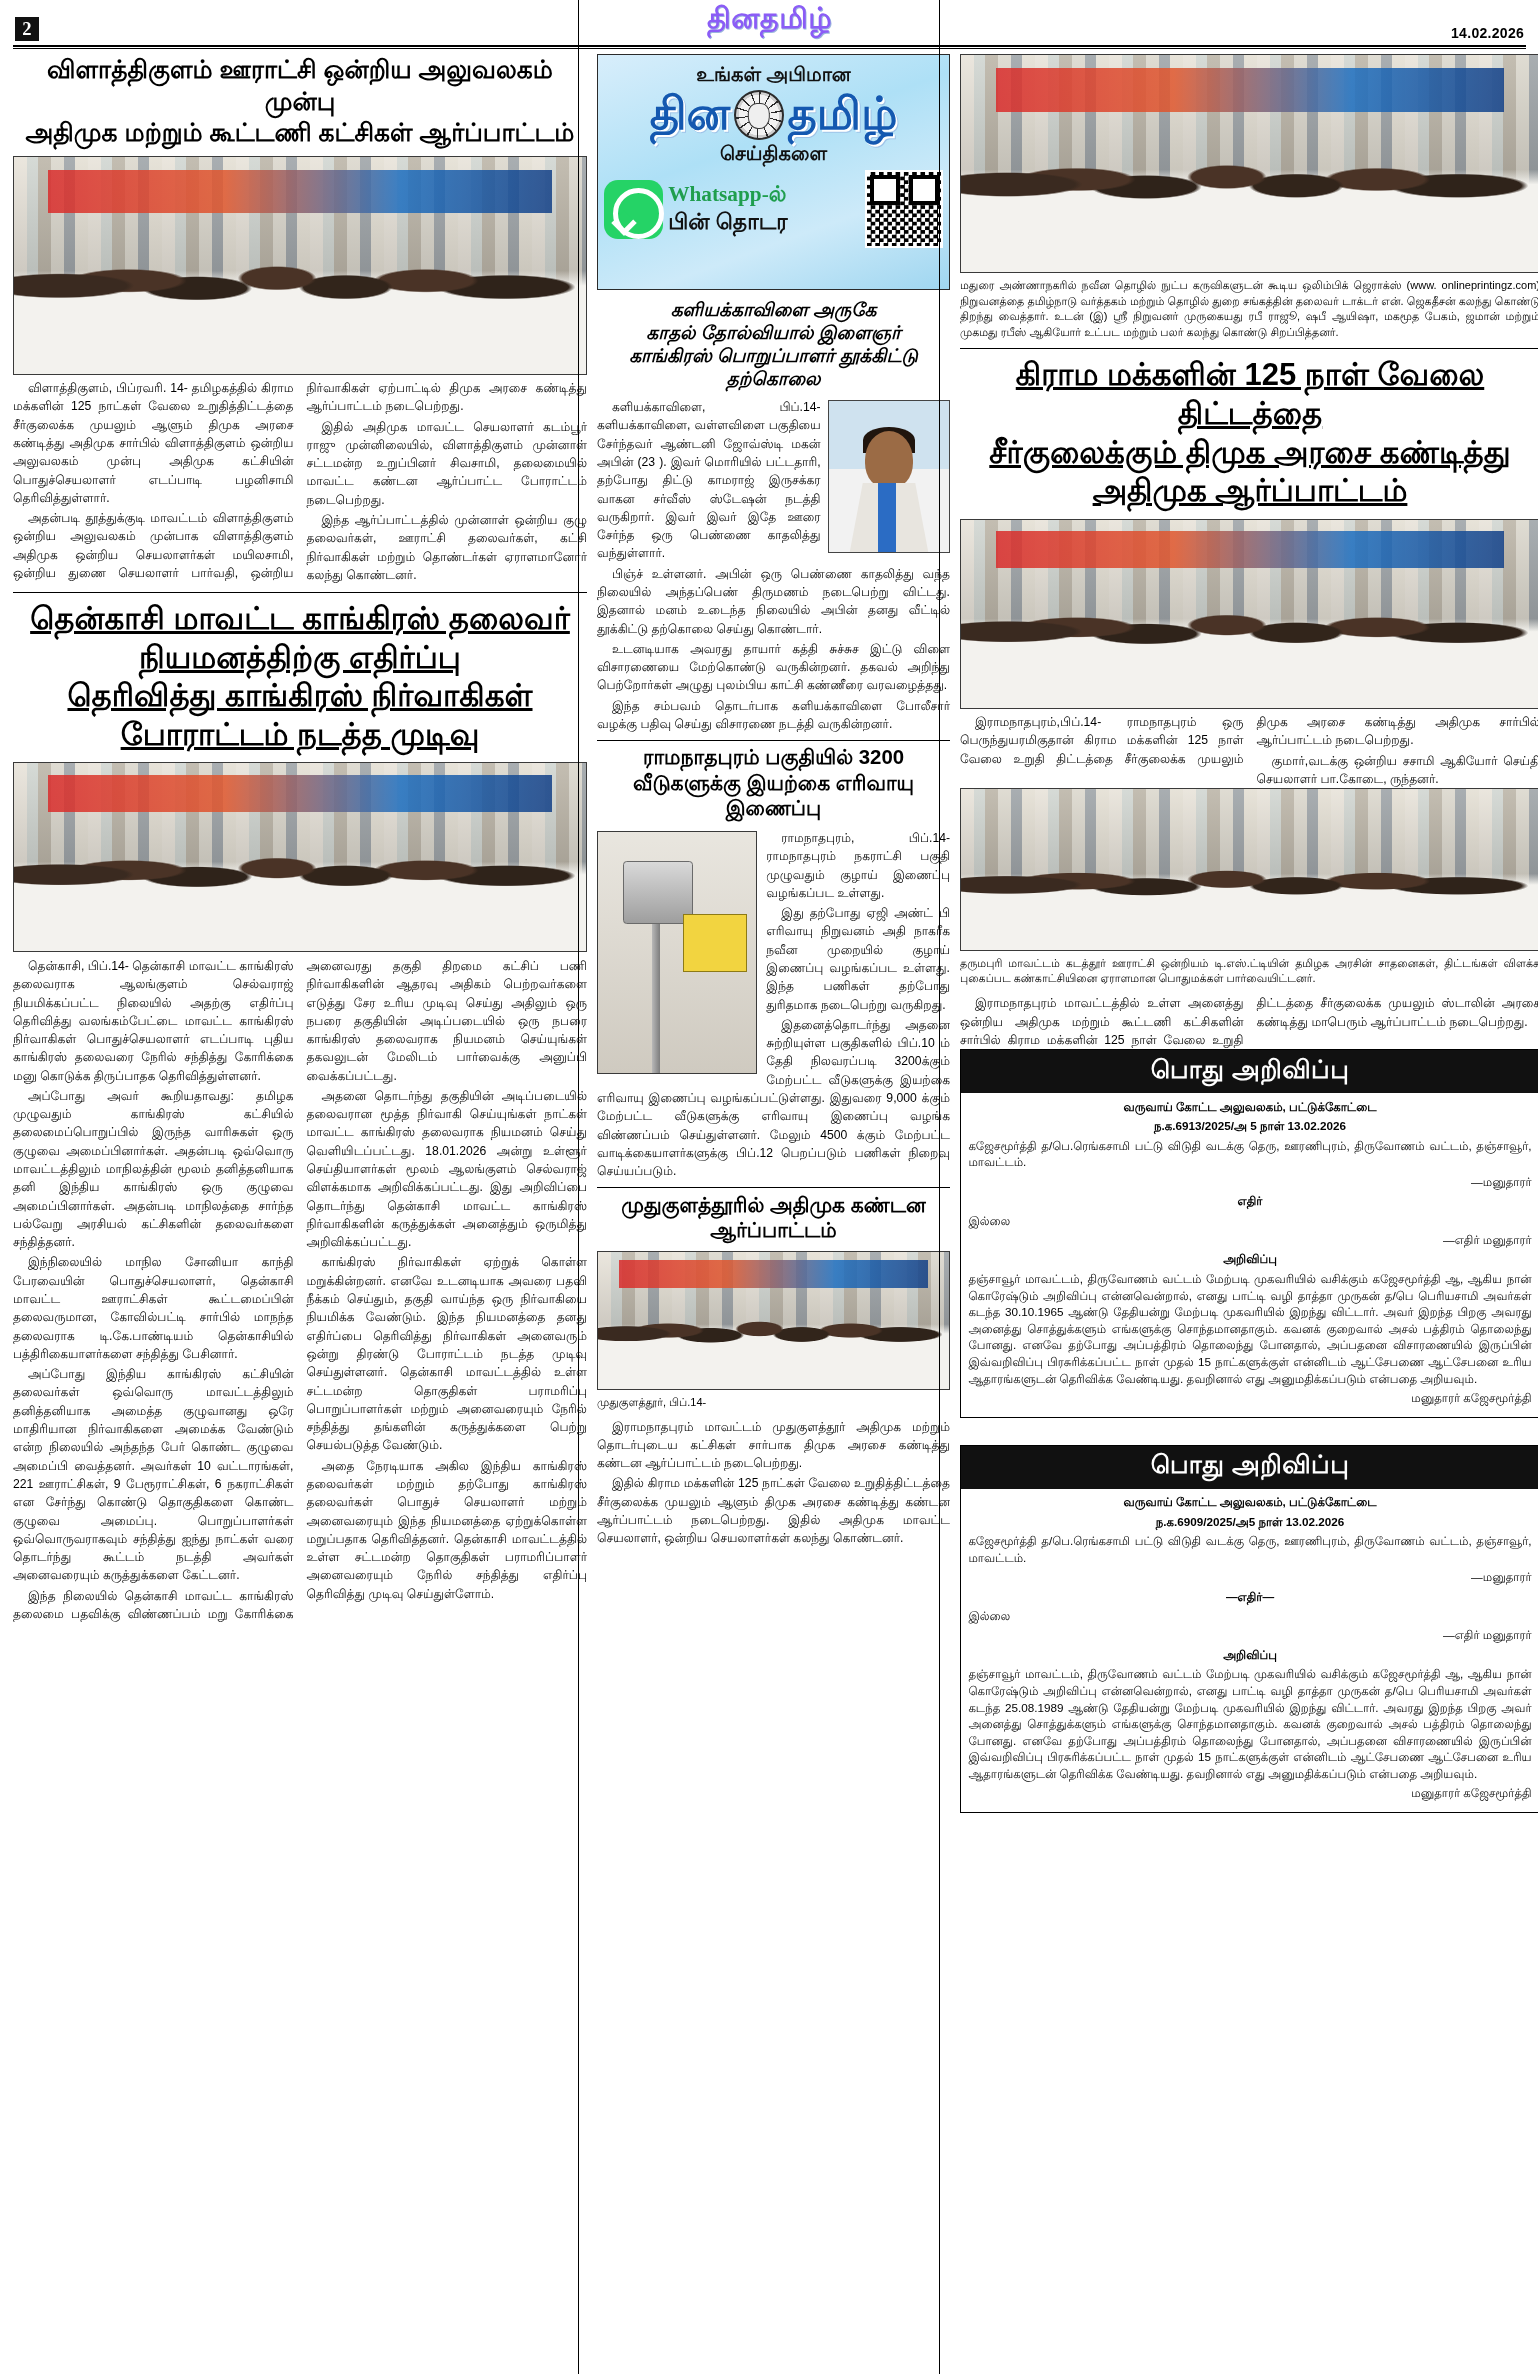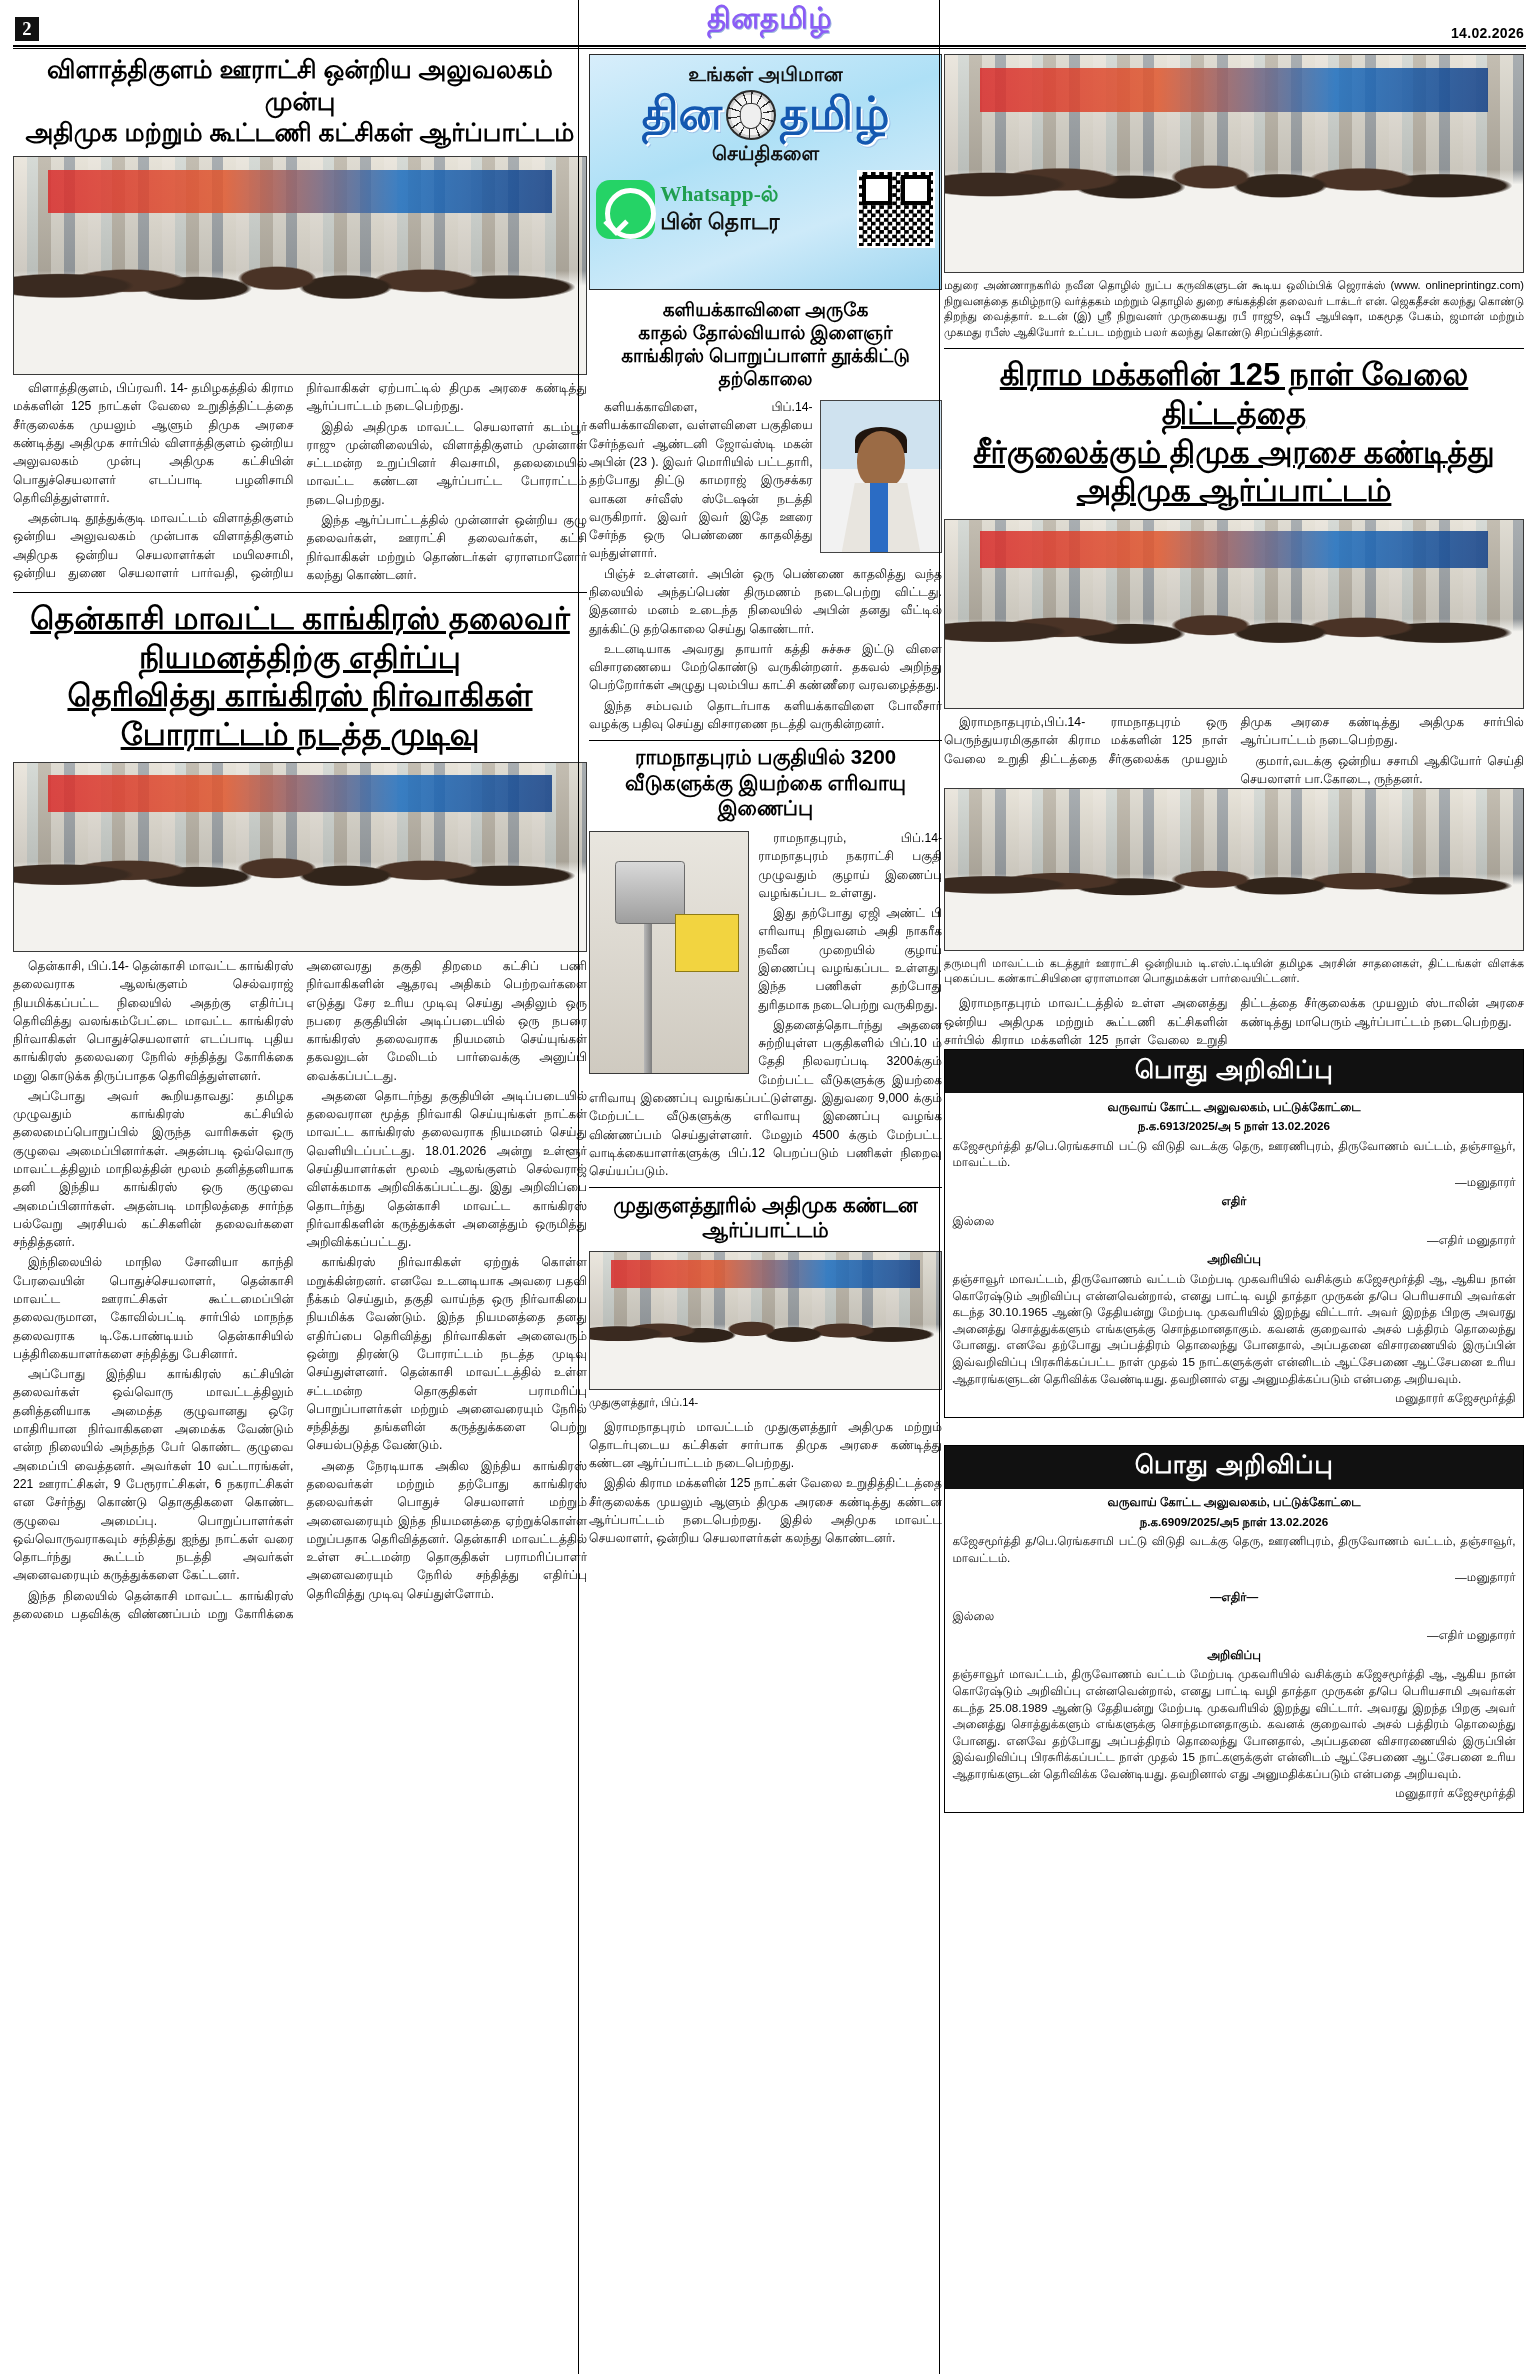--- a/index.html
+++ b/index.html
@@ -41,38 +41,38 @@
     font-family: "Liberation Sans", sans-serif;
   }
   .issue-date { font-size: 14px; font-weight: bold; letter-spacing: 0.3px; }
   .rule-thick { border-top: 2.8px solid #000; margin: 1.9px 0 0 0; }
   .rule-thin  { border-top: 0.9px solid #000; margin: 0.9px 0 5.6px 0; }
 
   
   .grid {
     display: grid;
     grid-template-columns: 574px 353px 580px;
-    column-gap: 2px;
+    column-gap: 10px;
     height: 2300px;
   }
   .col { position: relative; }
   .vrule { position: absolute; top: 0; bottom: 0; width: 0.9px; background: #000; }
 
   
   h2.hl {
     margin: 0 0 7.4px 0;
     text-align: center;
     font-weight: bold;
     line-height: 1.25;
     font-family: "Liberation Sans", sans-serif;
   }
   .hl-xl  { font-size: 25px; }
   .hl-lg  { font-size: 31px; text-decoration: underline; }
   .hl-md  { font-size: 20.4px; }
-  .hl-sm  { font-size: 18.6px; }
+  .hl-sm  { font-size: 18.6px; font-style: italic; }
 
   
   .photo {
     width: 100%;
     border: 1.9px solid #3a3a3a;
     position: relative;
     overflow: hidden;
     background: #bfc8cf;
     margin-bottom: 4.6px;
   }

